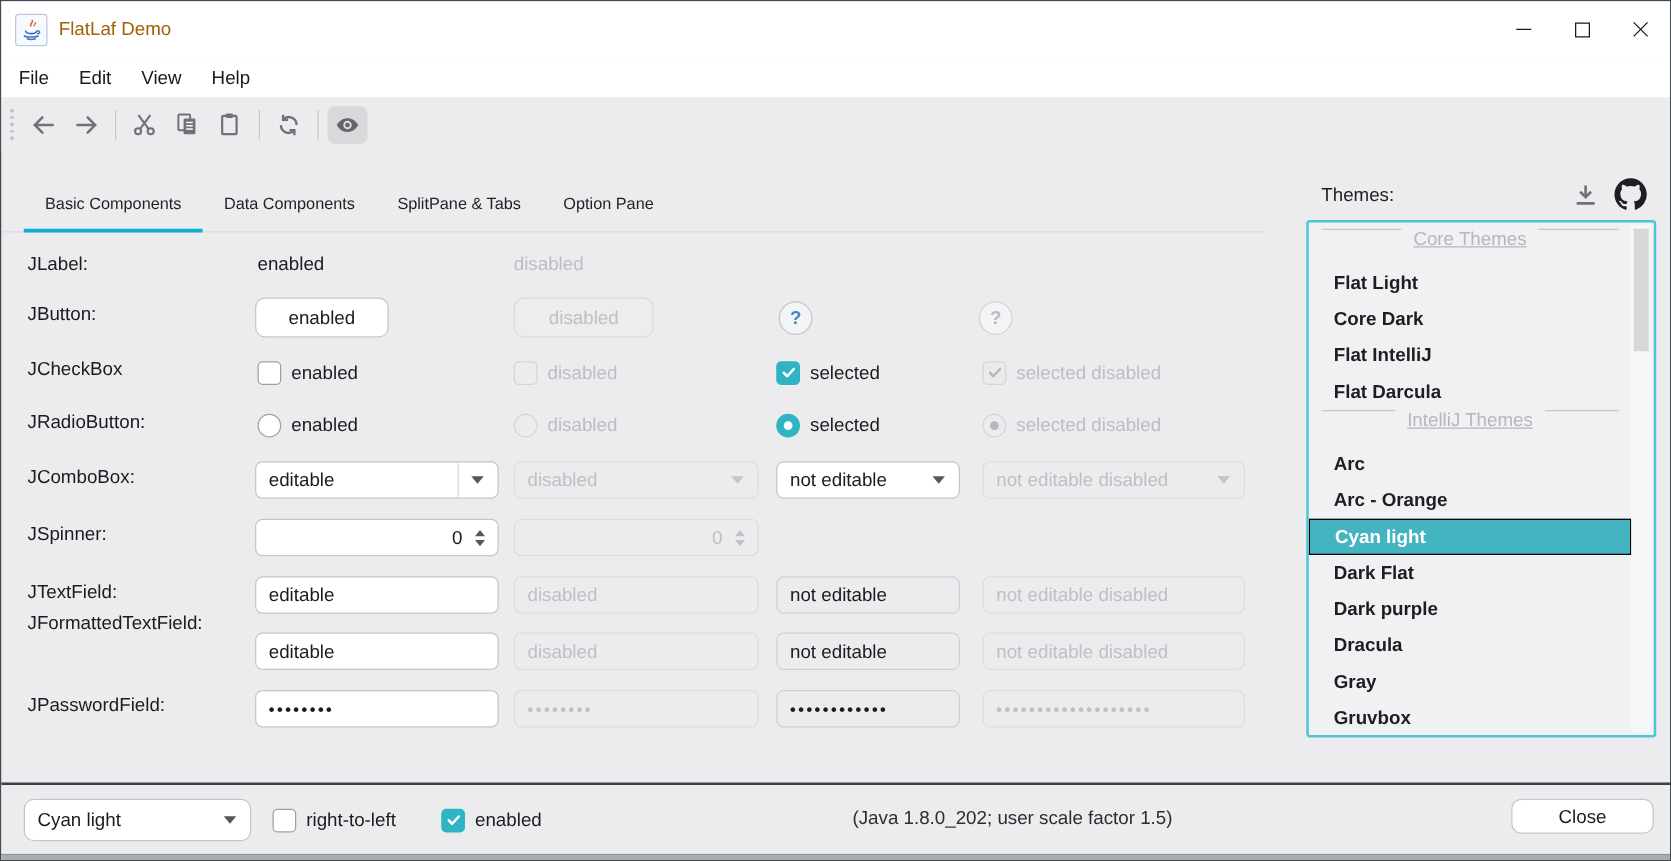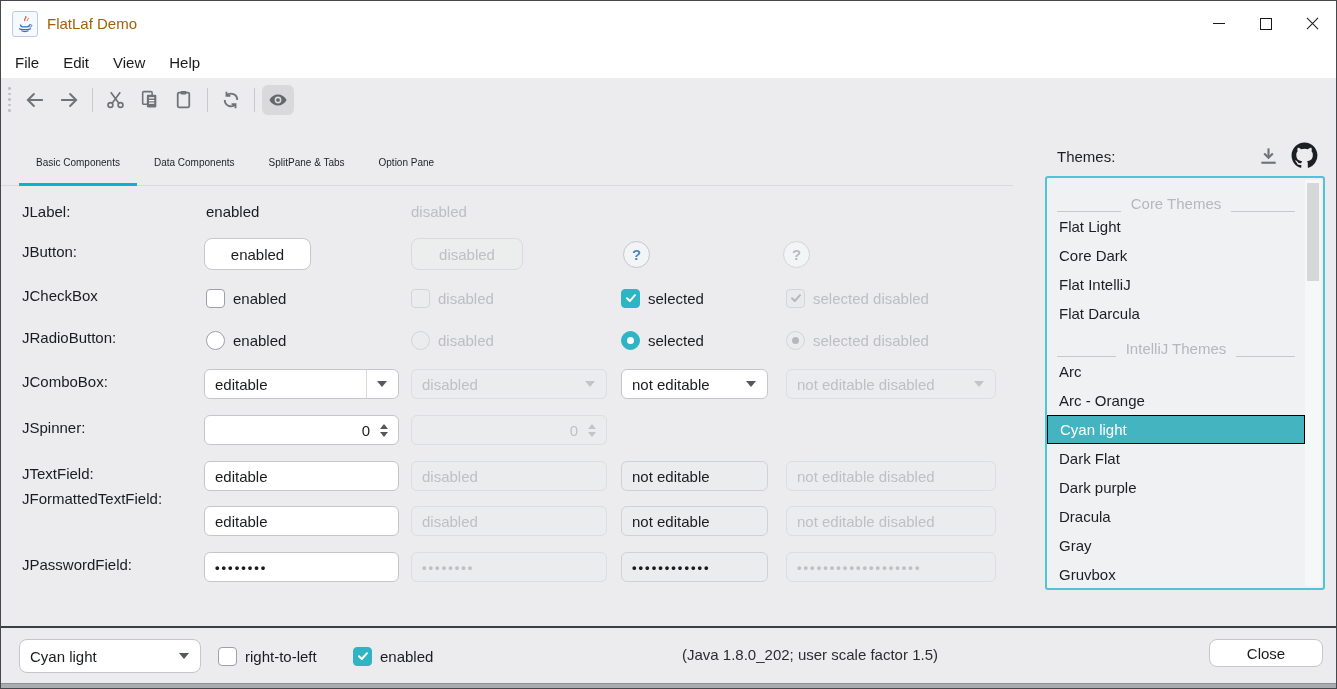--- a/index.html
+++ b/index.html
@@ -29,35 +29,35 @@
   .grip{ display:flex; flex-direction:column; gap:3px; margin:0 7px 0 2px; }
   .grip i{ width:2.5px; height:2.5px; border-radius:50%; background:#bfc1c5; }
   .tbtn{ width:32px; height:30px; display:flex; align-items:center; justify-content:center; border-radius:6px; margin:0 1px; }
   .tbtn.selected{ background:#d9d9db; }
   .tsep{ width:1px; height:24px; background:#c7c9cc; margin:0 6px; }
 
   
   .content{ position:relative; height:505px; }
 
   .tabbar{ position:absolute; left:0; top:19px; width:1012px; height:46px; display:flex; padding-left:18px; border-bottom:1px solid #d9dade; }
-  .tab{ position:relative; padding:0 17px; display:flex; align-items:center; font-size:10px; color:#1e2124; }
+  .tab{ position:relative; padding:0 17px; display:flex; align-items:center; font-size:13px; color:#1e2124; }
   .tab.selected::after{ content:""; position:absolute; left:0; right:0; bottom:-1px; height:3px; background:#0cb1d1; }
 
   
   .themes-label{ position:absolute; left:1056px; top:27px; font-size:15px; color:#1c1e21; }
   .dl-icon{ position:absolute; left:1256px; top:24px; }
   .gh-icon{ position:absolute; left:1290px; top:21px; }
   .themes-list{
     position:absolute; left:1044px; top:55px; width:280px; height:414px;
     background:#f0f1f3; border:2.5px solid #4ec4d6; border-radius:3px; padding-top:5px; overflow:hidden;
   }
-  .lsep{ height:29px; display:flex; align-items:flex-end; padding:0 10px 0 10px; margin-right:18px; color:#b5b7bc; font-size:15px; }
+  .lsep{ height:29px; display:flex; align-items:flex-start; padding:0 10px 0 10px; margin-right:18px; color:#b5b7bc; font-size:15px;text-decoration:underline; }
   .lsep .line{ flex:1; height:1px; background:#c6c8cc; }
   .lsep .lsep-text{ padding:0 10px; }
-  .litem{ height:29px; display:flex; align-items:center; padding-left:12px; margin-right:18px; font-size:15px; color:#1c1e21; }
+  .litem{ height:29px; display:flex; align-items:center; padding-left:20px; margin-right:18px; font-size:15px; color:#1c1e21;font-weight:bold; }
   .litem.selected{ background:#45b4c1; color:#ffffff; border:1px solid #000; }
   .lscroll{ position:absolute; top:2px; right:2px; bottom:2px; width:16px; background:#f6f7f9; }
   .lthumb{ position:absolute; top:3px; left:2px; width:12px; height:98px; background:#d6d7d9; }
 
   
   .glabel{ position:absolute; left:21px; font-size:15px; color:#1a1c1f; }
   .gtext{ position:absolute; font-size:15px; color:#1a1c1f; }
   .gtext.dis{ color:#bcbec3; }
 
   .btn{ position:absolute; height:32px; background:#fff; border:1px solid #c5c7cb; border-radius:8px;

